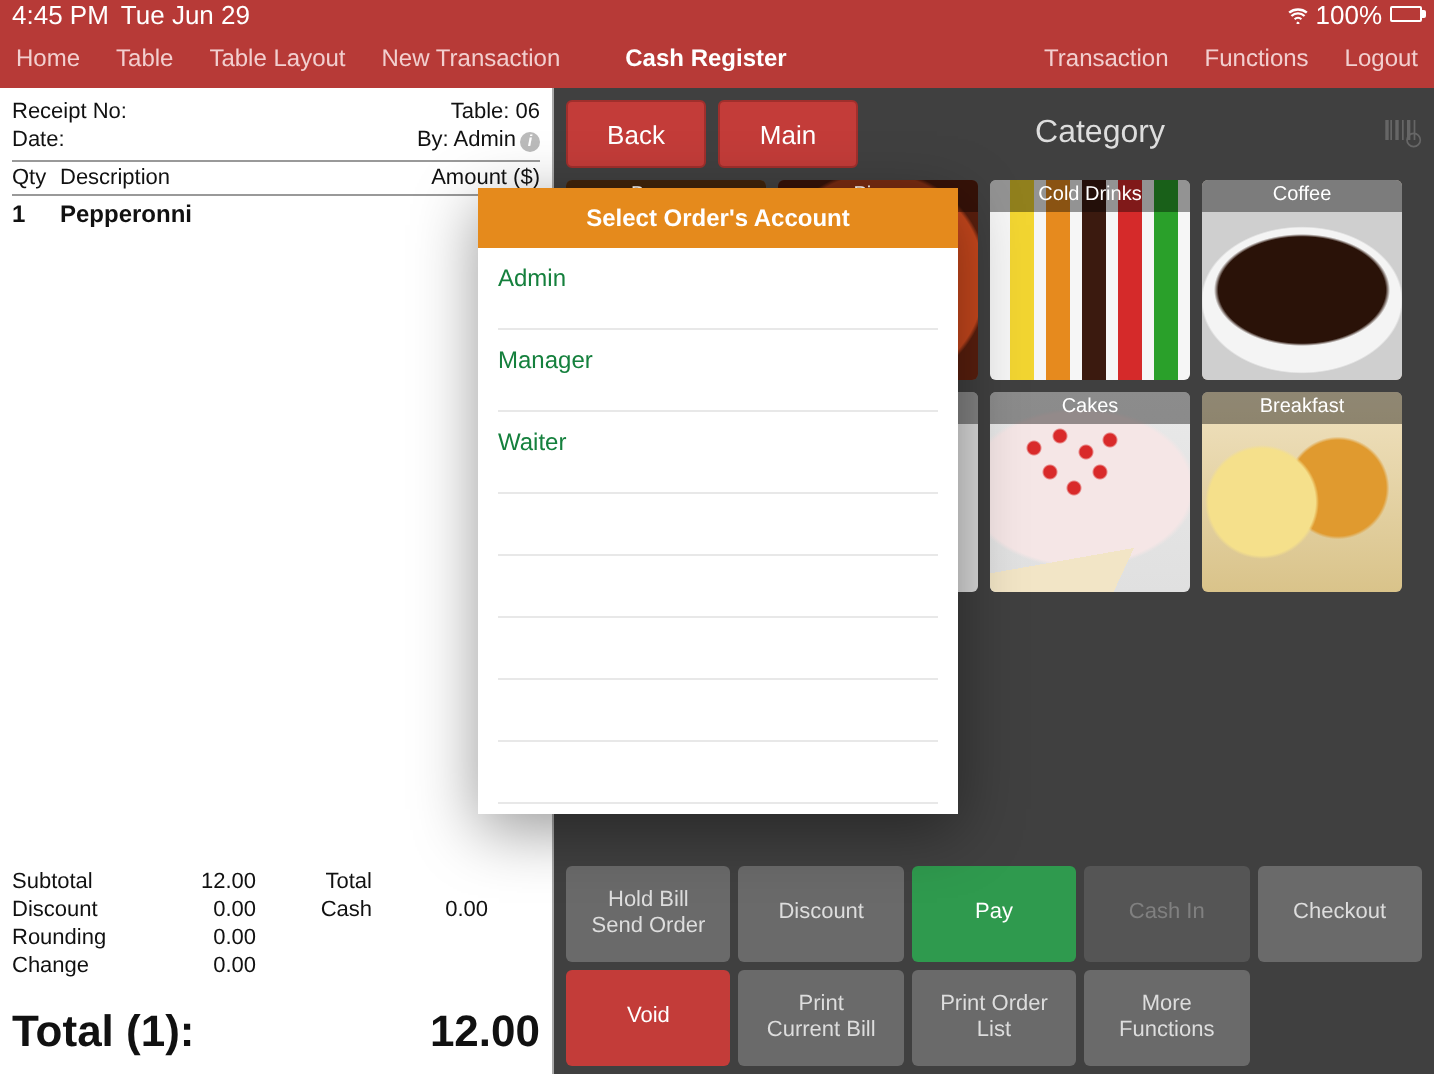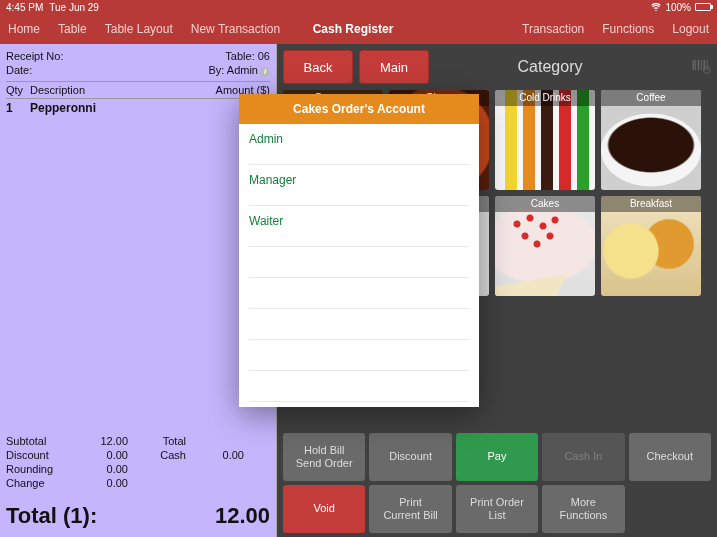--- a/index.html
+++ b/index.html
@@ -1,36 +1,36 @@
 <!DOCTYPE html>
 <html><head>
 <meta charset="utf-8">
 <style>
   * { box-sizing: border-box; margin: 0; padding: 0; font-family: -apple-system, "Helvetica Neue", Arial, sans-serif; }
   html, body { width: 717px; height: 537px; overflow: hidden; }
   body { background: #404040; position: relative; }
 
-  .status-bar { height: 14px; background: #b73a37; color: #fff; font-size: 10px; display: flex; align-items: center; padding: 0 6px; justify-content: space-between; }
+  .status-bar { height: 14px; background: #b73a37; color: #fff; font-size: 13px; display: flex; align-items: center; padding: 0 6px; justify-content: space-between; }
   .status-left { display: flex; gap: 6px; }
   .status-right { display: flex; gap: 4px; align-items: center; }
   .wifi-icon { width: 10px; height: 8px; }
   .batt { width: 16px; height: 8px; border: 1px solid #fff; border-radius: 1px; position: relative; }
   .batt:after { content:""; position:absolute; right:-3px; top:1px; width:2px; height:4px; background:#fff; border-radius:0 1px 1px 0; }
   .batt-fill { background:#fff; height:100%; width:100%; }
 
   .top-nav { height: 30px; background: #b73a37; display: flex; align-items: center; color: #f2cfcf; font-size: 12px; padding: 0 8px; }
   .nav-left { display: flex; gap: 18px; flex: 0 0 300px; }
   .nav-center { flex: 0 0 90px; text-align: center; font-weight: 600; color: #fff; }
   .nav-right { display: flex; gap: 18px; margin-left: auto; justify-content: flex-end; }
   .nav-item { cursor: pointer; }
 
   .main { position: absolute; top: 44px; left: 0; right: 0; bottom: 0; display: flex; }
 
   
-  .receipt { width: 277px; height: 493px; background: #c4b5fd; color: #111; padding: 6px 6px 0 6px; display: flex; flex-direction: column; border-right: 1px solid #aaa; }
+  .receipt { width: 277px; height: 493px; background: #ffffff; color: #111; padding: 6px 6px 0 6px; display: flex; flex-direction: column; border-right: 1px solid #aaa; }
   .r-row { display: flex; justify-content: space-between; font-size: 11px; margin-bottom: 2px; }
   .info-icn { display:inline-block; width:10px; height:10px; border-radius:50%; background:#bbb; color:#fff; line-height:10px; text-align:center; font-size:8px; margin-left:2px; font-style: italic; font-weight: bold;}
   .r-head { display: flex; font-size: 11px; border-top: 1px solid #999; border-bottom: 1px solid #999; padding: 2px 0; margin-top: 2px; }
   .r-head .q { width: 24px; }
   .r-head .d { flex: 1; }
   .r-head .a { width: 74px; text-align: right; }
   .r-line { display: flex; font-size: 12px; padding: 2px 0; font-weight: 600; }
   .r-line .q { width: 24px; }
   .r-line .d { flex: 1; }
   .r-line .a { width: 74px; text-align: right; }
@@ -228,21 +228,21 @@
       <div class="fn-btn">Checkout</div>
       <div class="fn-btn fn-red">Void</div>
       <div class="fn-btn">Print<br>Current Bill</div>
       <div class="fn-btn">Print Order<br>List</div>
       <div class="fn-btn">More<br>Functions</div>
     </div>
   </div>
 </div>
 
 <div class="modal">
-  <div class="modal-head">Cakes Order's Account</div>
+  <div class="modal-head">Select Order's Account</div>
   <div class="modal-list">
     <div class="opt">Admin</div>
     <div class="opt">Manager</div>
     <div class="opt">Waiter</div>
     <div class="blank"></div>
     <div class="blank"></div>
     <div class="blank"></div>
     <div class="blank"></div>
     <div class="blank"></div>
   </div>

